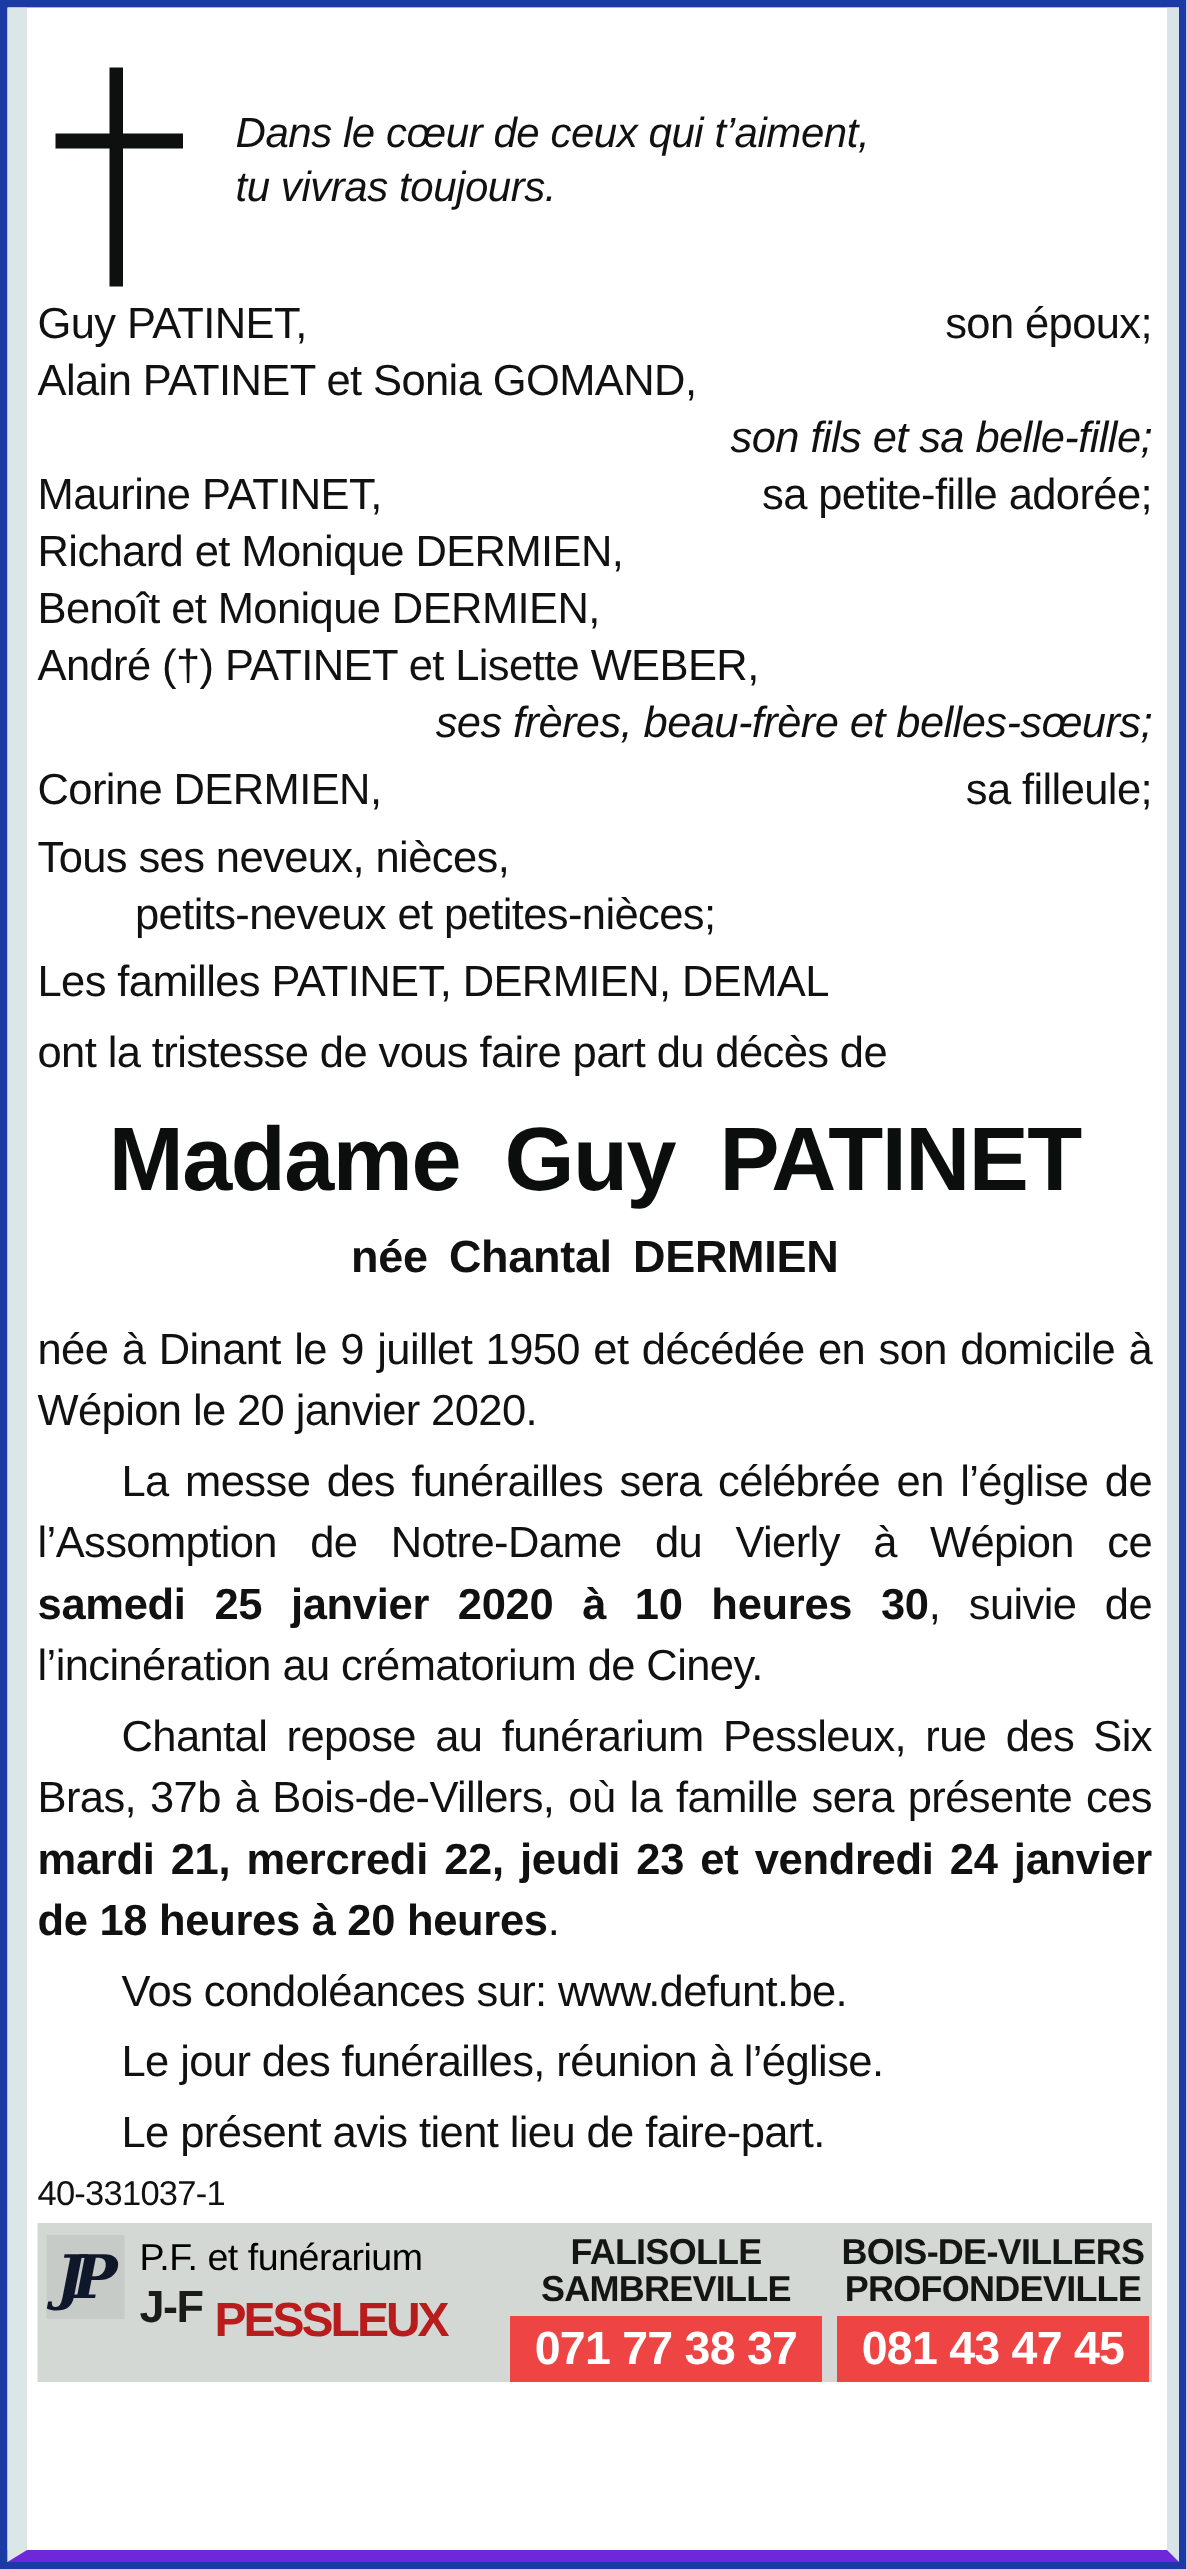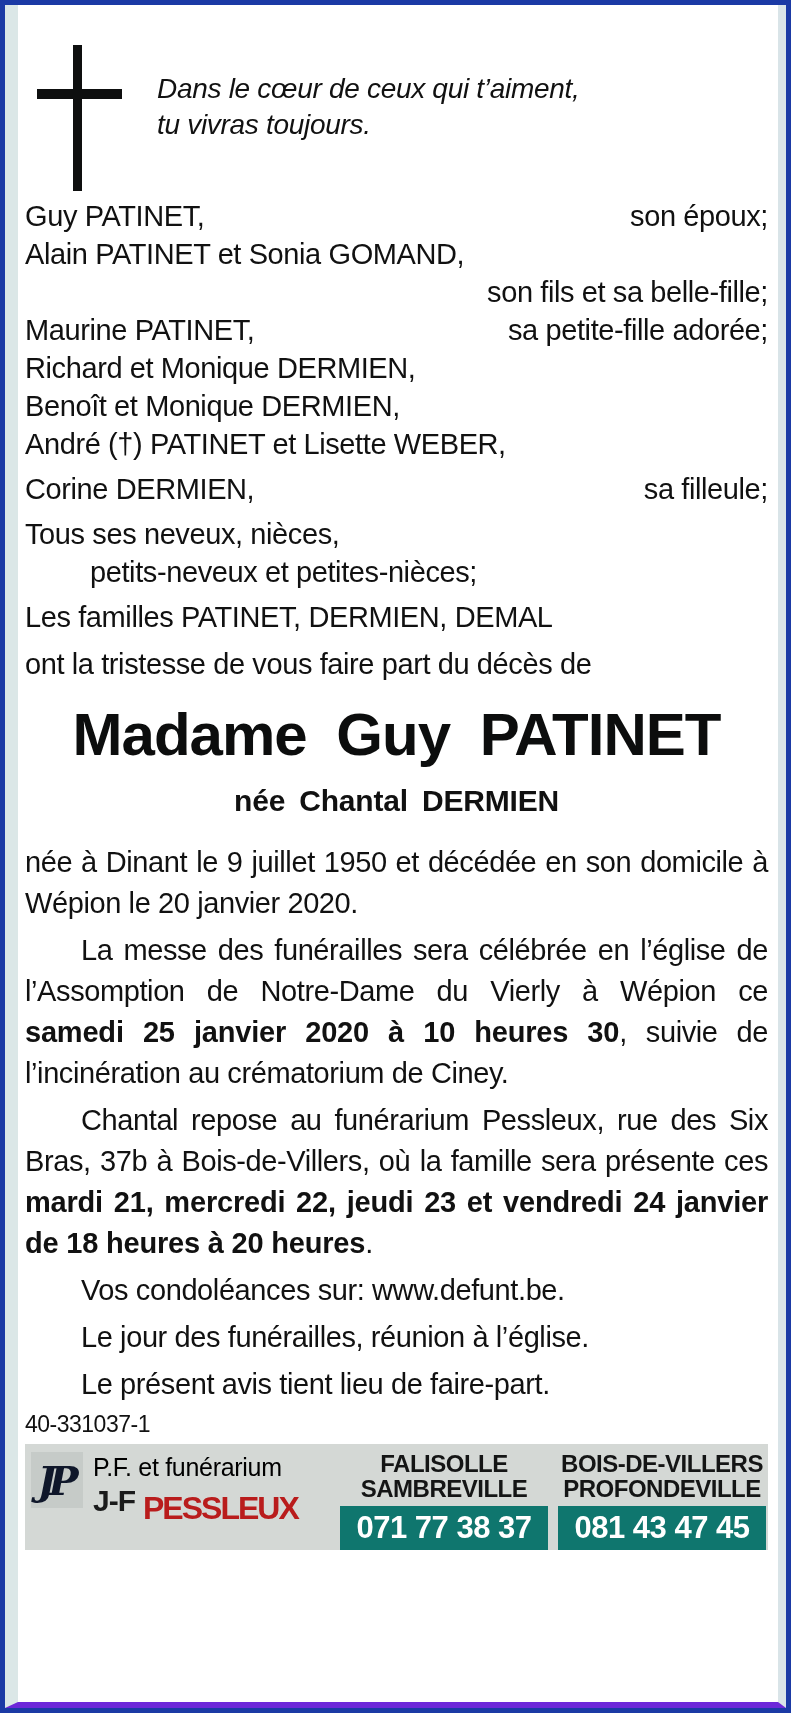--- a/index.html
+++ b/index.html
@@ -9,40 +9,40 @@
   .page {
     width: 791px; height: 1713px;
     border: 5px solid #1b3aa5;
     overflow: hidden;
     background: #fff;
   }
   .sheet {
     width: 100%; height: 100%;
     border-left: 13px solid #dbe7e7;
     border-right: 8px solid #d9e4e8;
-    border-bottom: 6px solid #6d28d9;
+    border-bottom: 8px solid #6d28d9;
     background: #fff;
     padding: 0 10px 0 7px;
   }
 
   
   .header { position: relative; height: 192px; }
   .cross { position: absolute; left: 12px; top: 40px; width: 85px; height: 146px; }
   .cross .vbar { position: absolute; left: 36px; top: 0; width: 9px; height: 146px; background: #0e0f0f; }
   .cross .hbar { position: absolute; left: 0; top: 44px; width: 85px; height: 10px; background: #0e0f0f; }
   .quote {
     padding-top: 66px; margin-left: 132px;
     font-style: italic; font-size: 28px; line-height: 36px;
     letter-spacing: -0.3px;
   }
 
   
   .relatives { font-size: 29px; letter-spacing: -0.4px; }
   .rel-row { display: flex; justify-content: space-between; line-height: 38px; }
-  .rel-row.right-only { display: block; text-align: right; }
+  .rel-row.right-only { display: block; text-align: right; font-style: italic; }
   .rel-row.indent1 { padding-left: 65px; }
   .rel-row.gap { margin-top: 7px; }
   .announce { font-size: 29px; line-height: 40px; margin-top: 8px; letter-spacing: -0.4px; }
 
   
   .deceased-name {
     margin-top: 18px; text-align: center;
     font-size: 60px; font-weight: 700; letter-spacing: -1px; word-spacing: 14px;
     line-height: 66px; color: #0c0d0d;
   }
@@ -79,21 +79,21 @@
     letter-spacing: -8px; padding-right: 6px;
   }
   .fh-text { display: flex; flex-direction: column; }
   .fh-tagline { font-size: 25px; letter-spacing: -0.3px; line-height: 30px; color: #000000; }
   .fh-namerow { display: flex; align-items: flex-start; margin-top: 2px; }
   .fh-initials { font-size: 30px; font-weight: 700; letter-spacing: -1px; margin-right: 8px; color: #1a1b1b; }
   .fh-name { font-size: 32px; font-weight: 700; letter-spacing: -2px; color: #b91c1c; line-height: 48px; }
   .loc-col { width: 208px; display: flex; flex-direction: column; justify-content: space-between; margin-left: 10px; }
   .cities { text-align: center; font-weight: 700; font-size: 24px; line-height: 25px; padding-top: 7px; letter-spacing: -0.5px; color: #141515; }
   .phone-box {
-    height: 44px; background: #0f766e; color: #fff;
+    height: 44px; background: #ef4444; color: #fff;
     display: flex; align-items: center; justify-content: center;
     font-size: 31px; font-weight: 700; letter-spacing: -0.5px;
   }
 </style>
 </head>
 <body>
 
 <div class="page">
   <div class="sheet">
 
@@ -124,20 +124,23 @@
         <span>sa petite-fille adorée;</span>
       </div>
       <div class="rel-row">
         <span>Richard et Monique DERMIEN,</span>
       </div>
       <div class="rel-row">
         <span>Benoît et Monique DERMIEN,</span>
       </div>
       <div class="rel-row">
         <span>André (†) PATINET et Lisette WEBER,</span>
+      </div>
+      <div class="rel-row right-only">
+        <span>ses frères, beau-frère et belles-sœurs;</span>
       </div>
       <div class="rel-row gap">
         <span>Corine DERMIEN,</span>
         <span>sa filleule;</span>
       </div>
       <div class="rel-row gap">
         <span>Tous ses neveux, nièces,</span>
       </div>
       <div class="rel-row indent1">
         <span>petits-neveux et petites-nièces;</span>

